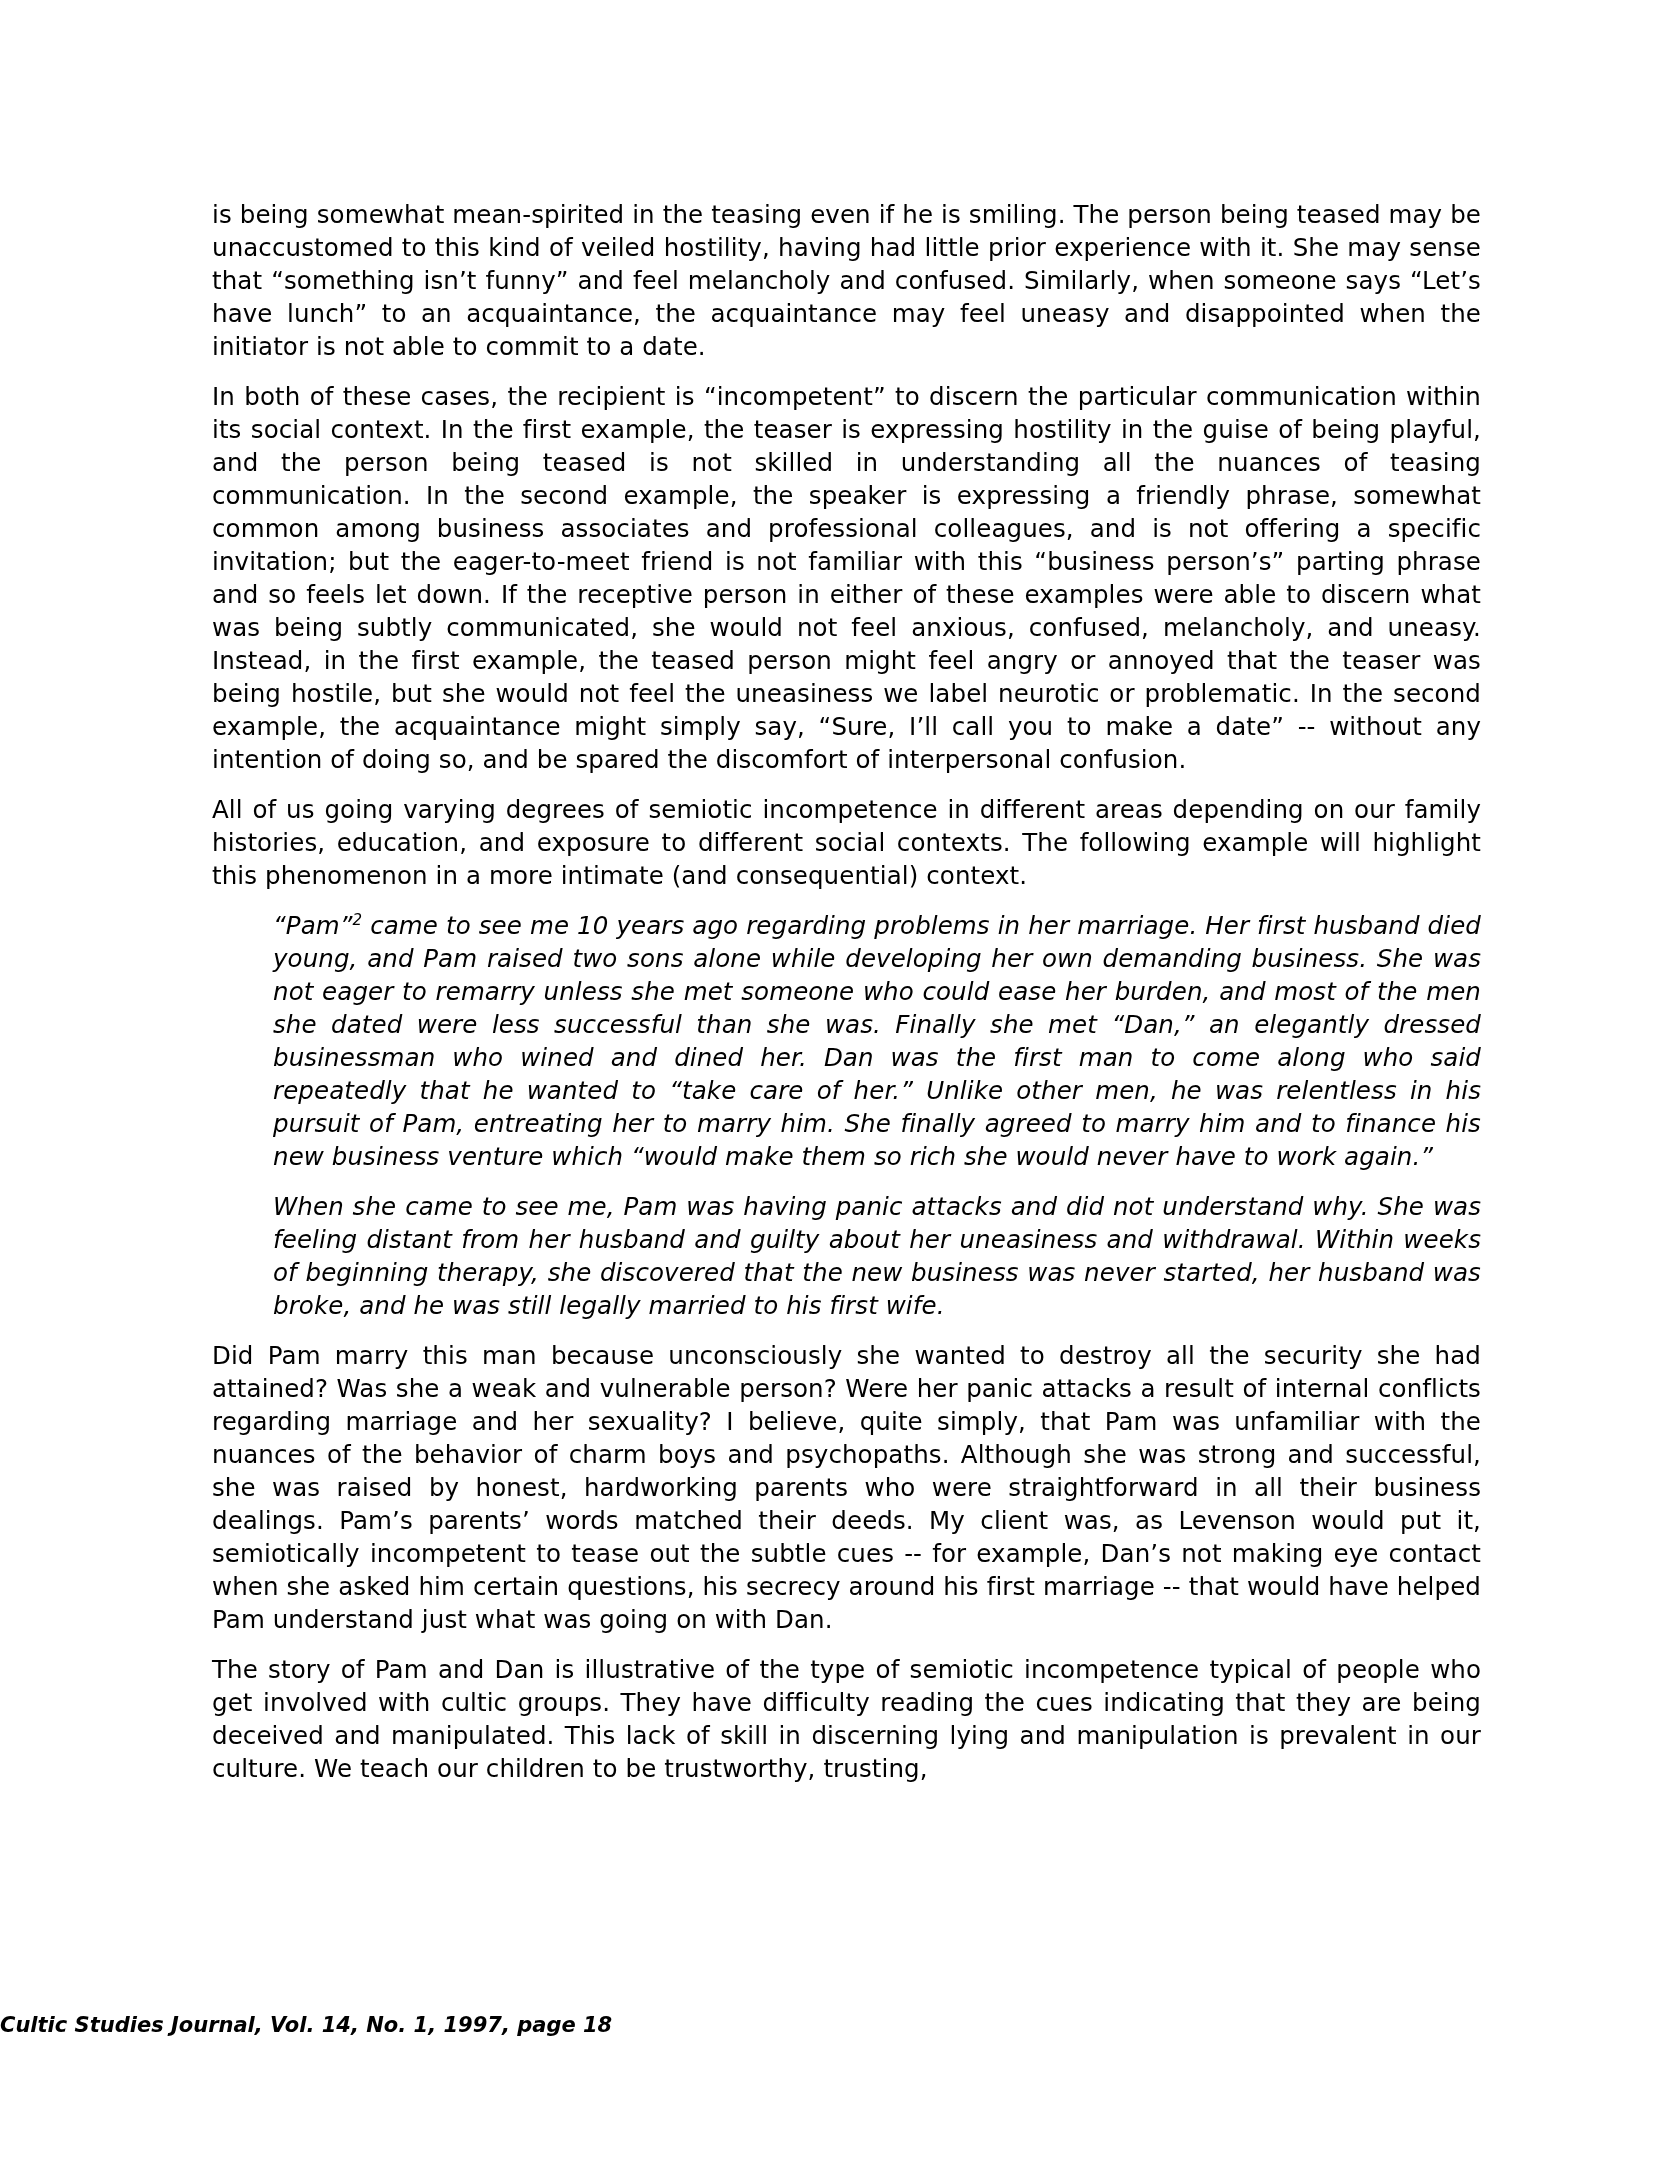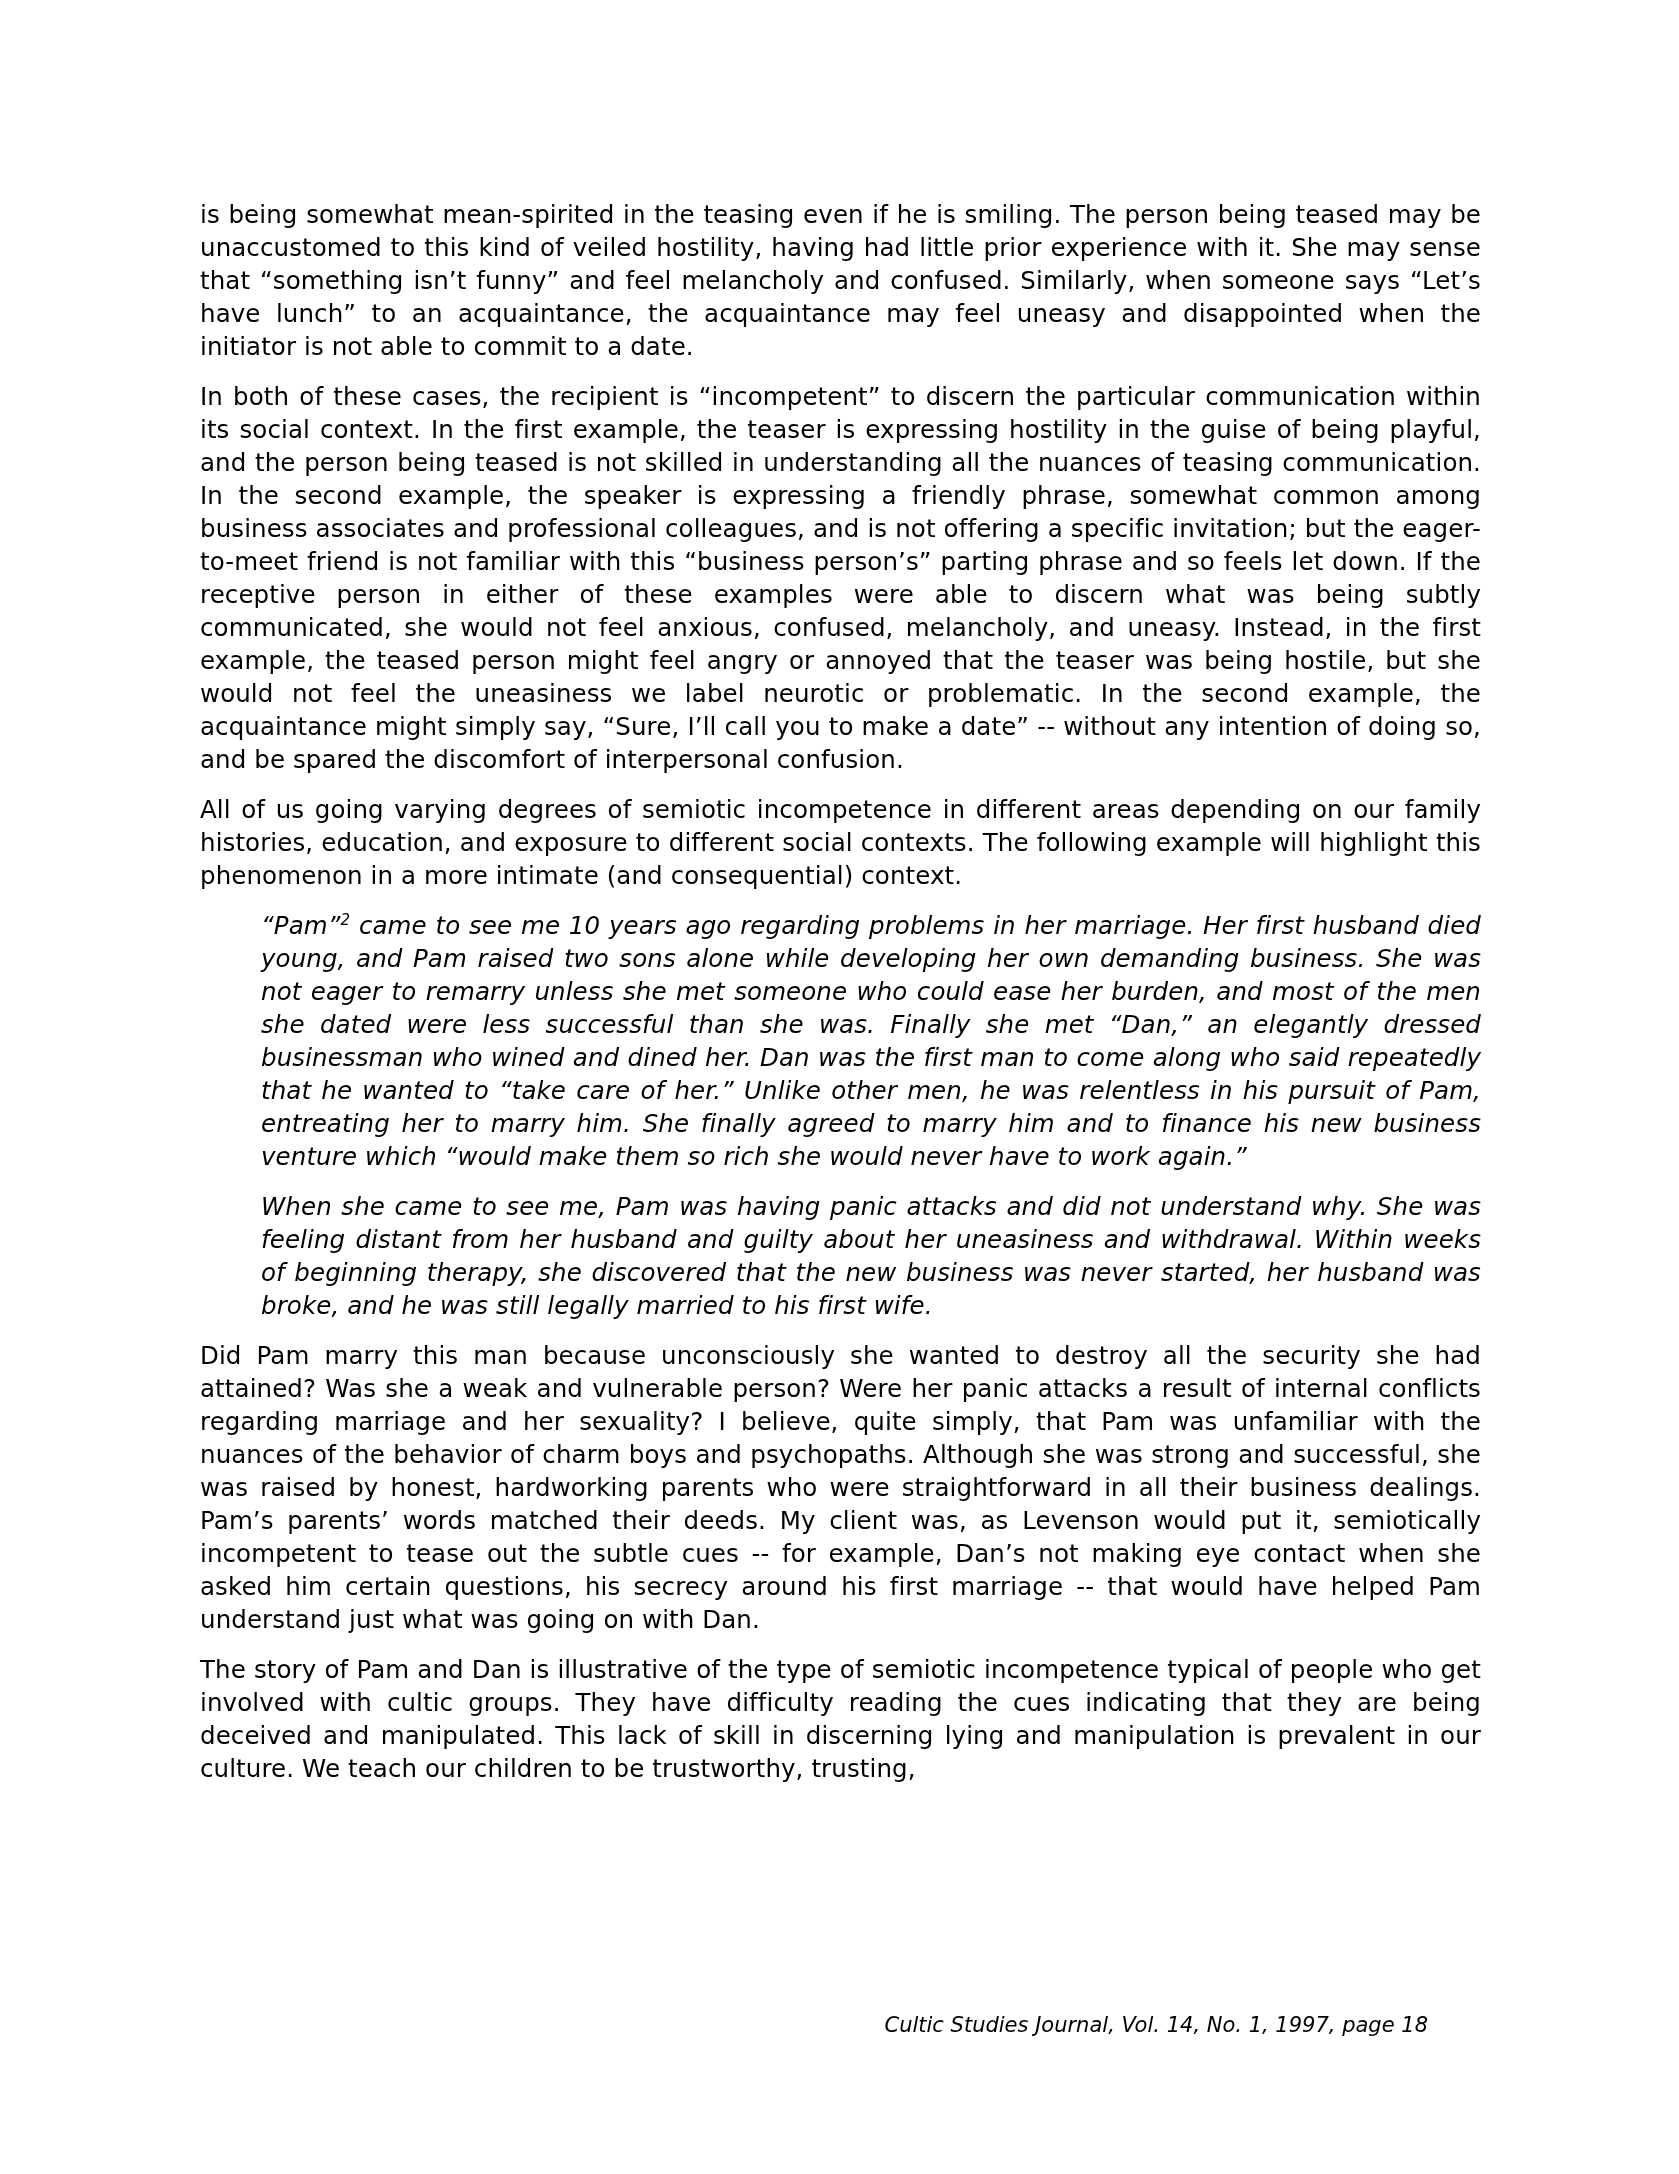--- a/index.html
+++ b/index.html
@@ -3,32 +3,33 @@
 <meta charset="utf-8">
 <style>
   html, body { margin: 0; padding: 0; background: #ffffff; }
   body { width: 1680px; height: 2174px; position: relative; overflow: hidden; }
   .page { position: absolute; left: 200px; top: 198px; width: 1281px; color: #000; }
   .para {
     font-family: "DejaVu Sans", sans-serif;
     font-size: 24.5px;
     line-height: 33px;
     text-align: justify;
-    margin: 0 0 17px 0;
+    margin: 0 0 17px 12px;
     letter-spacing: 0.1px;
   }
   .block { margin-left: 61px; font-style: italic; }
   sup { font-size: 15px; line-height: 0; vertical-align: 9.4px; }
   .footer {
     position: absolute; left: 0; width: 1428px; top: 2013px;
-    text-align: right;
+    text-align: left;
     font-family: "DejaVu Sans", sans-serif;
     font-style: italic;
     font-size: 21px;
     color: #000;
+    font-weight: bold;
   }
 </style>
 </head>
 <body>
 
 <div class="page">
   <p class="para">is being somewhat mean-spirited in the teasing even if he is smiling. The person being teased may be unaccustomed to this kind of veiled hostility, having had little prior experience with it. She may sense that “something isn’t funny” and feel melancholy and confused. Similarly, when someone says “Let’s have lunch” to an acquaintance, the acquaintance may feel uneasy and disappointed when the initiator is not able to commit to a date.</p>
   <p class="para">In both of these cases, the recipient is “incompetent” to discern the particular communication within its social context. In the first example, the teaser is expressing hostility in the guise of being playful, and the person being teased is not skilled in understanding all the nuances of teasing communication. In the second example, the speaker is expressing a friendly phrase, somewhat common among business associates and professional colleagues, and is not offering a specific invitation; but the eager-to-meet friend is not familiar with this “business person’s” parting phrase and so feels let down. If the receptive person in either of these examples were able to discern what was being subtly communicated, she would not feel anxious, confused, melancholy, and uneasy. Instead, in the first example, the teased person might feel angry or annoyed that the teaser was being hostile, but she would not feel the uneasiness we label neurotic or problematic. In the second example, the acquaintance might simply say, “Sure, I’ll call you to make a date” -- without any intention of doing so, and be spared the discomfort of interpersonal confusion.</p>
   <p class="para">All of us going varying degrees of semiotic incompetence in different areas depending on our family histories, education, and exposure to different social contexts. The following example will highlight this phenomenon in a more intimate (and consequential) context.</p>
 

